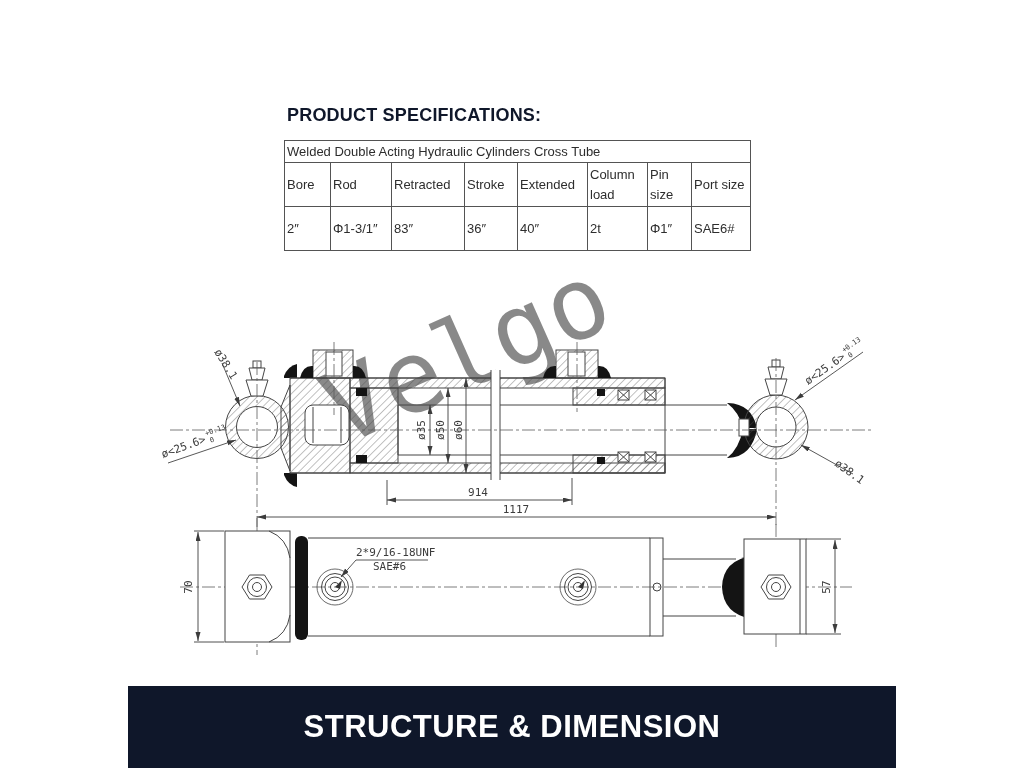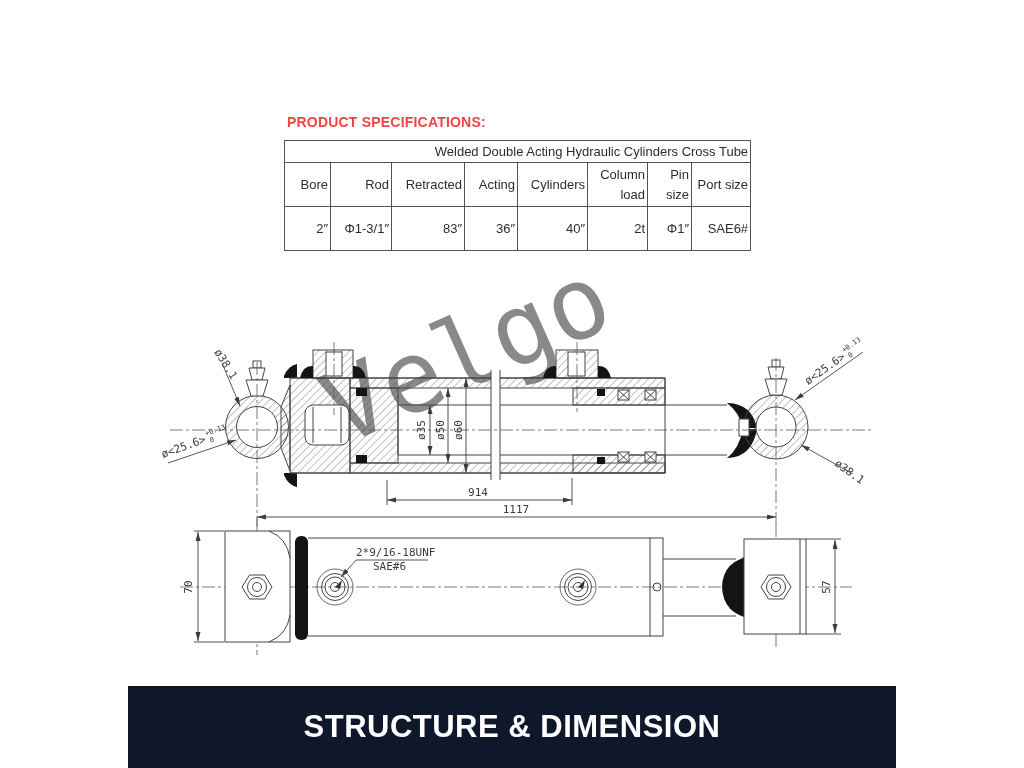--- a/index.html
+++ b/index.html
@@ -1,31 +1,31 @@
 <!DOCTYPE html>
 <html><head>
 <meta charset="utf-8">
 <style>
   html,body { margin:0; padding:0; }
   body {
     width:1024px; height:768px; position:relative; background:#ffffff;
     font-family:"Liberation Sans", sans-serif; overflow:hidden;
   }
   .page-title {
-    position:absolute; left:287px; top:114px;
-    font-size:14px; font-weight:bold; letter-spacing:0.2px; color:#ef4444;
+    position:absolute; left:287px; top:105px;
+    font-size:18px; font-weight:bold; letter-spacing:0.2px; color:#0f172a;
     white-space:nowrap;
   }
   table.spec {
     position:absolute; left:284px; top:140px; width:466px;
     border-collapse:collapse; table-layout:fixed;
     font-size:13px; color:#2d2d2d;
   }
   table.spec td {
-    border:1px solid #535353; text-align:right; vertical-align:middle;
+    border:1px solid #535353; text-align:left; vertical-align:middle;
     padding:0 2px; line-height:1.5;
   }
   tr.r-merged { height:22px; }
   tr.r-heads  { height:44px; }
   tr.r-vals   { height:44px; }
   svg.drawing { position:absolute; left:0; top:0; }
   .banner {
     position:absolute; left:128px; top:686px; width:768px; height:82px;
     background:#0f172a; color:#ffffff;
     display:flex; align-items:center; justify-content:center;
@@ -50,22 +50,22 @@
       <col style="width:59px">
   </colgroup>
   <tbody>
       <tr class="r-merged">
     <td colspan="8">Welded Double Acting Hydraulic Cylinders Cross Tube</td>
   </tr>
   <tr class="r-heads">
     <td>Bore</td>
     <td>Rod</td>
     <td>Retracted</td>
-    <td>Acting</td>
-    <td>Cylinders</td>
+    <td>Stroke</td>
+    <td>Extended</td>
     <td>Column load</td>
     <td>Pin size</td>
     <td>Port size</td>
   </tr>
   <tr class="r-vals">
     <td>2″</td>
     <td>Φ1-3/1″</td>
     <td>83″</td>
     <td>36″</td>
     <td>40″</td>

